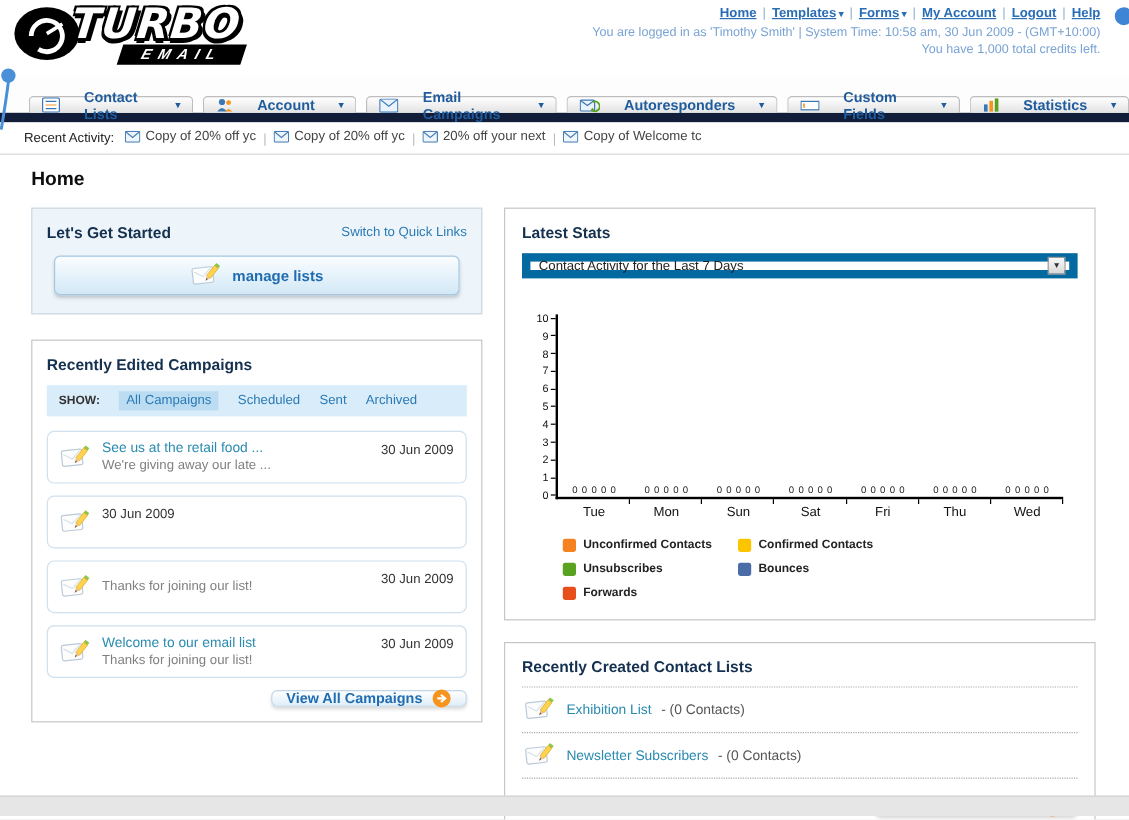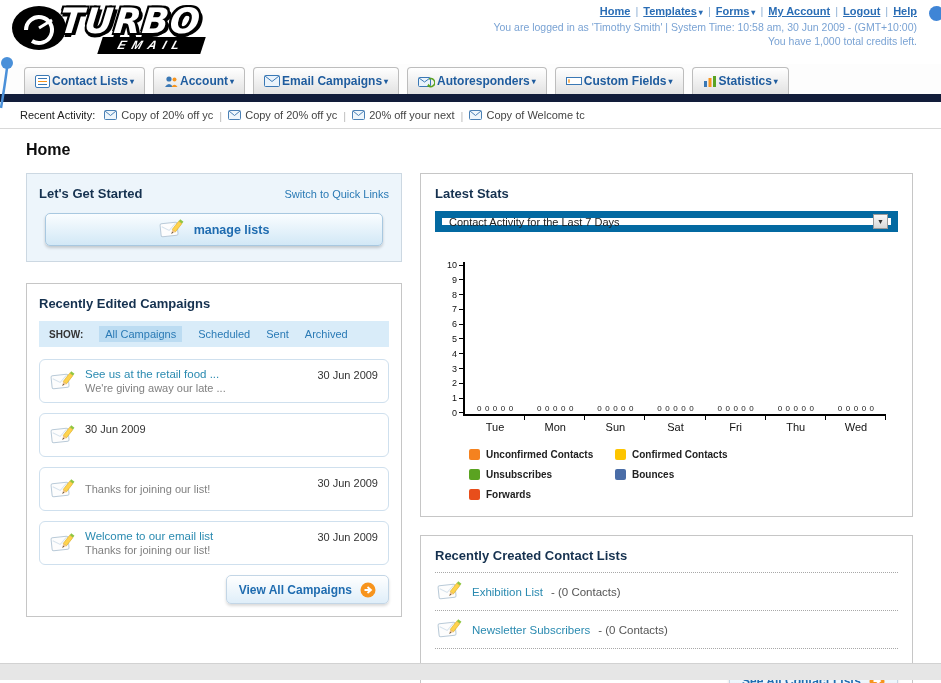--- a/index.html
+++ b/index.html
@@ -18,21 +18,21 @@
   .top-links a { color:#2a6db5; text-decoration:underline; font-weight:bold; cursor:pointer; }
   .top-links .sep { color:#8fb0d5; margin:0 5px; }
   .dd-arrow { font-size:8px; text-decoration:none; display:inline-block; margin-left:2px; }
   .login-info { color:#7aa3d4; font-size:10.5px; margin-top:4px; }
   .credits-info { color:#7aa3d4; font-size:10.5px; margin-top:2px; }
   .chat-dot { position:absolute; top:6px; right:-3px; width:15px; height:15px; border-radius:50%; background:#3f85d6; cursor:pointer; }
   .left-teardrop { position:absolute; left:0; top:56px; }
 
   
   .main-nav { display:flex; align-items:flex-end; gap:8px; padding-left:24px; height:30px; background:#fdfdfd; }
-  .nav-tab { display:inline-flex; align-items:center; gap:2px; height:27px; padding:0 10px; border:1px solid #bdbdbd; border-bottom:none; border-radius:4px 4px 0 0;
+  .nav-tab { display:inline-flex; align-items:center; gap:20px; height:14px; padding:0 10px; border:1px solid #bdbdbd; border-bottom:none; border-radius:4px 4px 0 0;
     background:linear-gradient(#ffffff,#e2e2e2); color:#1f5c9e; font-weight:bold; font-size:12px; cursor:pointer; }
   .nav-arrow { font-size:8px; color:#1f5c9e; }
   .navy-bar { height:8px; background:#121d3a; }
 
   
   .recent-activity { display:flex; align-items:center; gap:9px; height:27px; padding-left:20px; border-bottom:1px solid #d8d8d8; font-size:11px; background:#fff; }
   .ra-label { color:#222; }
   .ra-item { display:inline-flex; align-items:center; gap:4px; color:#444; cursor:pointer; }
   .ra-sep { color:#bbb; }
 
@@ -61,21 +61,21 @@
   .show-label { font-size:10px; font-weight:bold; color:#333; }
   .filter-link { color:#2a7ab5; cursor:pointer; }
   .filter-link.active { background:#bcdcf2; padding:2px 6px; }
   .campaign-list { margin-top:12px; }
   .campaign-item { display:flex; align-items:center; gap:8px; border:1px solid #cfe0ee; border-radius:6px; padding:4px 10px; margin-bottom:10px; min-height:44px; background:#fff; }
   .ci-text { flex:1; }
   .ci-title { display:block; color:#2a8ab0; font-size:11.5px; cursor:pointer; margin-bottom:2px; }
   .ci-sub { color:#808080; font-size:11px; }
   .ci-date { font-size:11px; color:#333; align-self:flex-start; padding-top:5px; }
   .view-all-row { display:flex; justify-content:flex-end; margin-top:3px; }
-  .pill-btn { display:inline-flex; align-items:center; gap:8px; height:29px; padding:0 12px; border:1px solid #c3d6e6; border-radius:5px;
+  .pill-btn { display:inline-flex; align-items:center; gap:8px; height:14px; padding:0 12px; border:1px solid #c3d6e6; border-radius:5px;
     background:linear-gradient(#ffffff,#dfeef9); color:#1f6cb0; font-weight:bold; font-size:12px; cursor:pointer; box-shadow:0 2px 3px rgba(0,0,0,0.15); font-family:inherit; }
 
   
   .stats { padding:12px 14px 16px; }
   .stats-select { margin-top:10px; height:21px; border:7px solid #0369a1; display:flex; align-items:center; justify-content:space-between; padding:0 3px 0 7px; font-size:11px; color:#222; background:#fff; cursor:pointer; }
   .select-arrow { width:15px; height:15px; display:flex; align-items:center; justify-content:center; font-size:7px; color:#333; background:linear-gradient(#f8f8f8,#d8d8d8); border:1px solid #9a9a9a; }
   .chart-wrap { margin:30px 12px 0 8px; }
   .chart-body { display:flex; }
   .chart-yaxis { width:20px; height:154px; display:flex; flex-direction:column; justify-content:space-between; align-items:flex-end; font-size:9px; color:#111; }
   .y-tick { display:flex; align-items:center; gap:2px; line-height:6px; }

